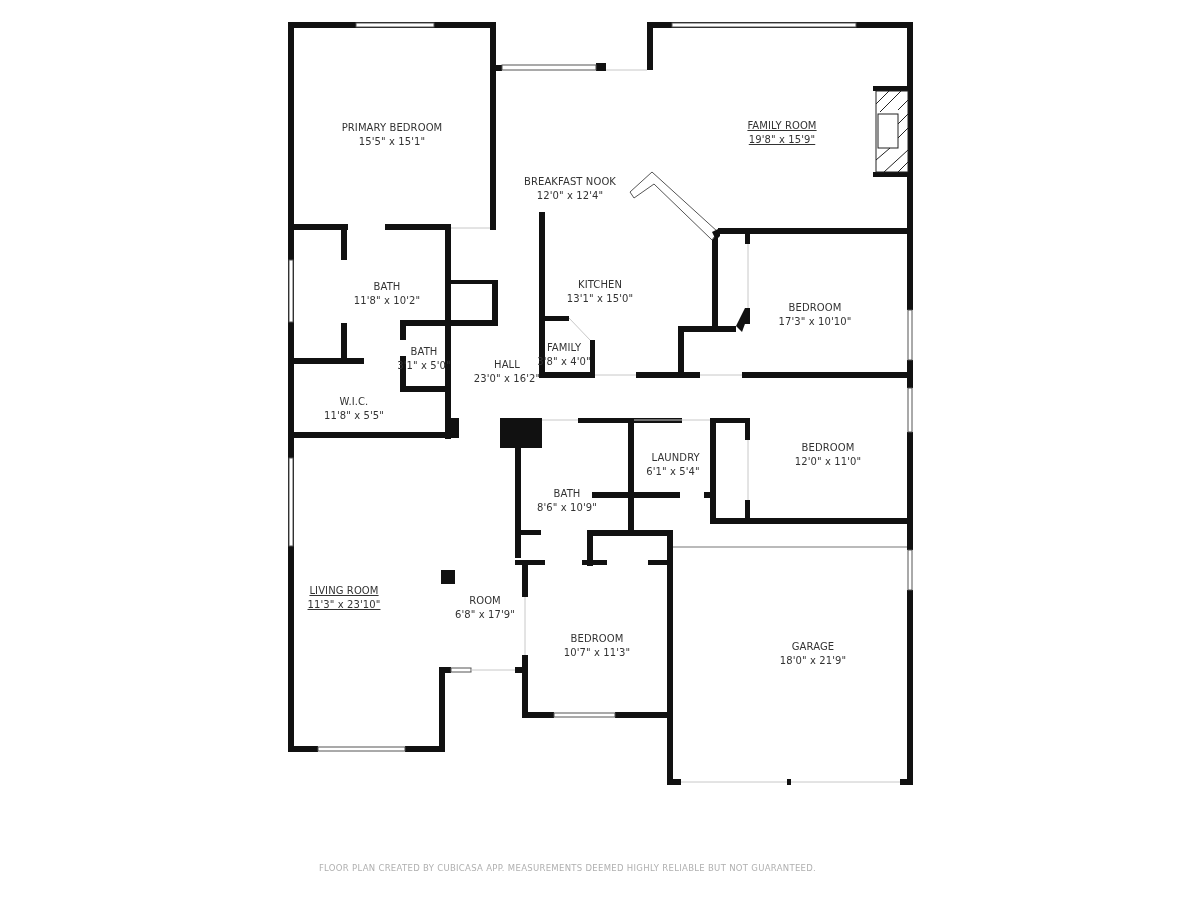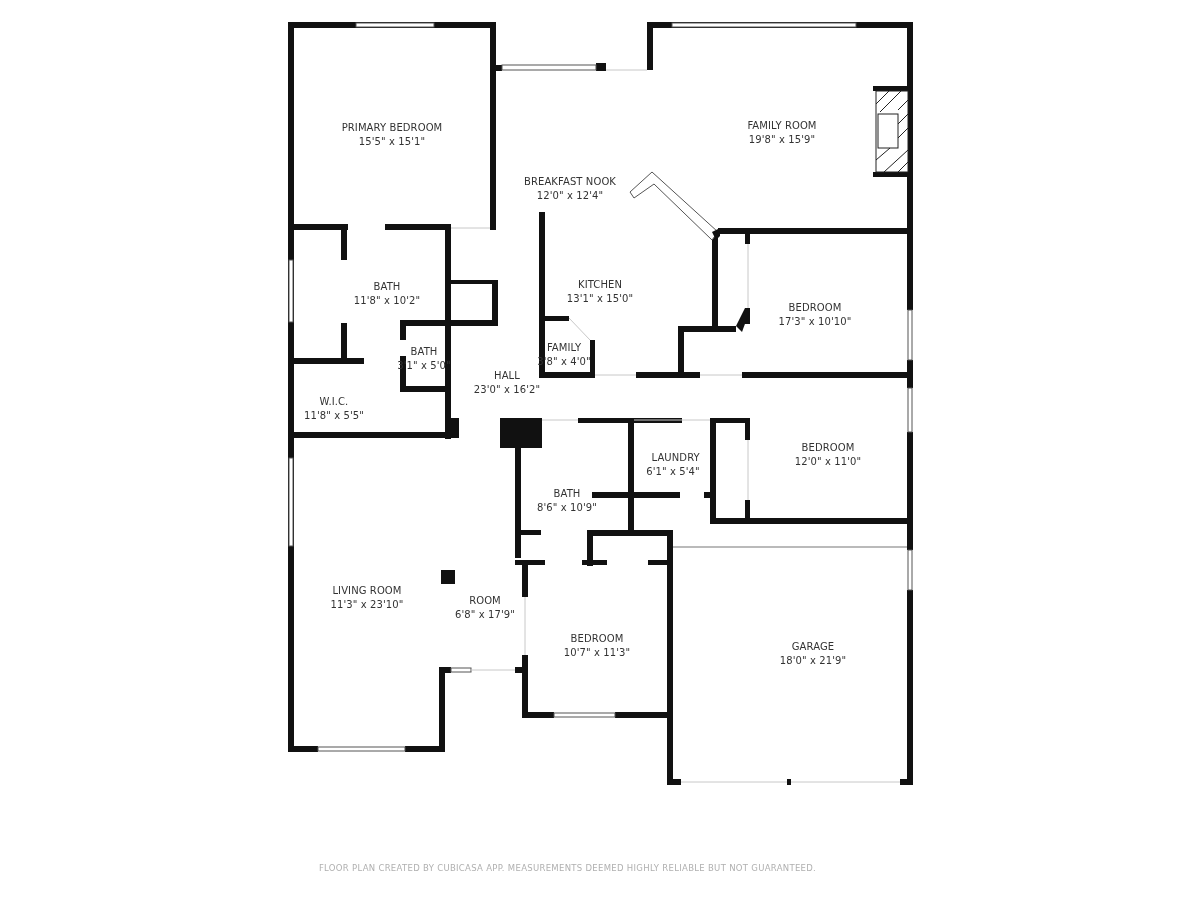--- a/index.html
+++ b/index.html
@@ -171,21 +171,21 @@
 </svg>
 
 <div class="room-label" style="left:392px;top:135px;">
   <span class="name">PRIMARY BEDROOM</span>
   <span class="dim">15'5" x 15'1"</span>
 </div>
 <div class="room-label" style="left:570px;top:149px;margin-top:40px;">
   <span class="name">BREAKFAST NOOK</span>
   <span class="dim">12'0" x 12'4"</span>
 </div>
-<div class="room-label" style="left:782px;top:133px;">
+<div class="room-label" style="left:782px;top:133px;text-decoration:underline;">
   <span class="name">FAMILY ROOM</span>
   <span class="dim">19'8" x 15'9"</span>
 </div>
 <div class="room-label" style="left:387px;top:294px;">
   <span class="name">BATH</span>
   <span class="dim">11'8" x 10'2"</span>
 </div>
 <div class="room-label" style="left:600px;top:292px;">
   <span class="name">KITCHEN</span>
   <span class="dim">13'1" x 15'0"</span>
@@ -195,41 +195,41 @@
   <span class="dim">17'3" x 10'10"</span>
 </div>
 <div class="room-label" style="left:424px;top:359px;">
   <span class="name">BATH</span>
   <span class="dim">3'1" x 5'0"</span>
 </div>
 <div class="room-label" style="left:564px;top:355px;">
   <span class="name">FAMILY</span>
   <span class="dim">3'8" x 4'0"</span>
 </div>
-<div class="room-label" style="left:507px;top:372px;margin-top:11px;">
+<div class="room-label" style="left:507px;top:372px;">
   <span class="name">HALL</span>
   <span class="dim">23'0" x 16'2"</span>
 </div>
-<div class="room-label" style="left:334px;top:409px;">
+<div class="room-label" style="left:354px;top:409px;">
   <span class="name">W.I.C.</span>
   <span class="dim">11'8" x 5'5"</span>
 </div>
 <div class="room-label" style="left:673px;top:465px;text-align:right;">
   <span class="name">LAUNDRY</span>
   <span class="dim">6'1" x 5'4"</span>
 </div>
 <div class="room-label" style="left:828px;top:455px;">
   <span class="name">BEDROOM</span>
   <span class="dim">12'0" x 11'0"</span>
 </div>
 <div class="room-label" style="left:567px;top:501px;">
   <span class="name">BATH</span>
   <span class="dim">8'6" x 10'9"</span>
 </div>
-<div class="room-label" style="left:367px;top:598px;">
+<div class="room-label" style="left:344px;top:598px;text-decoration:underline;">
   <span class="name">LIVING ROOM</span>
   <span class="dim">11'3" x 23'10"</span>
 </div>
 <div class="room-label" style="left:485px;top:608px;">
   <span class="name">ROOM</span>
   <span class="dim">6'8" x 17'9"</span>
 </div>
 <div class="room-label" style="left:597px;top:646px;">
   <span class="name">BEDROOM</span>
   <span class="dim">10'7" x 11'3"</span>

